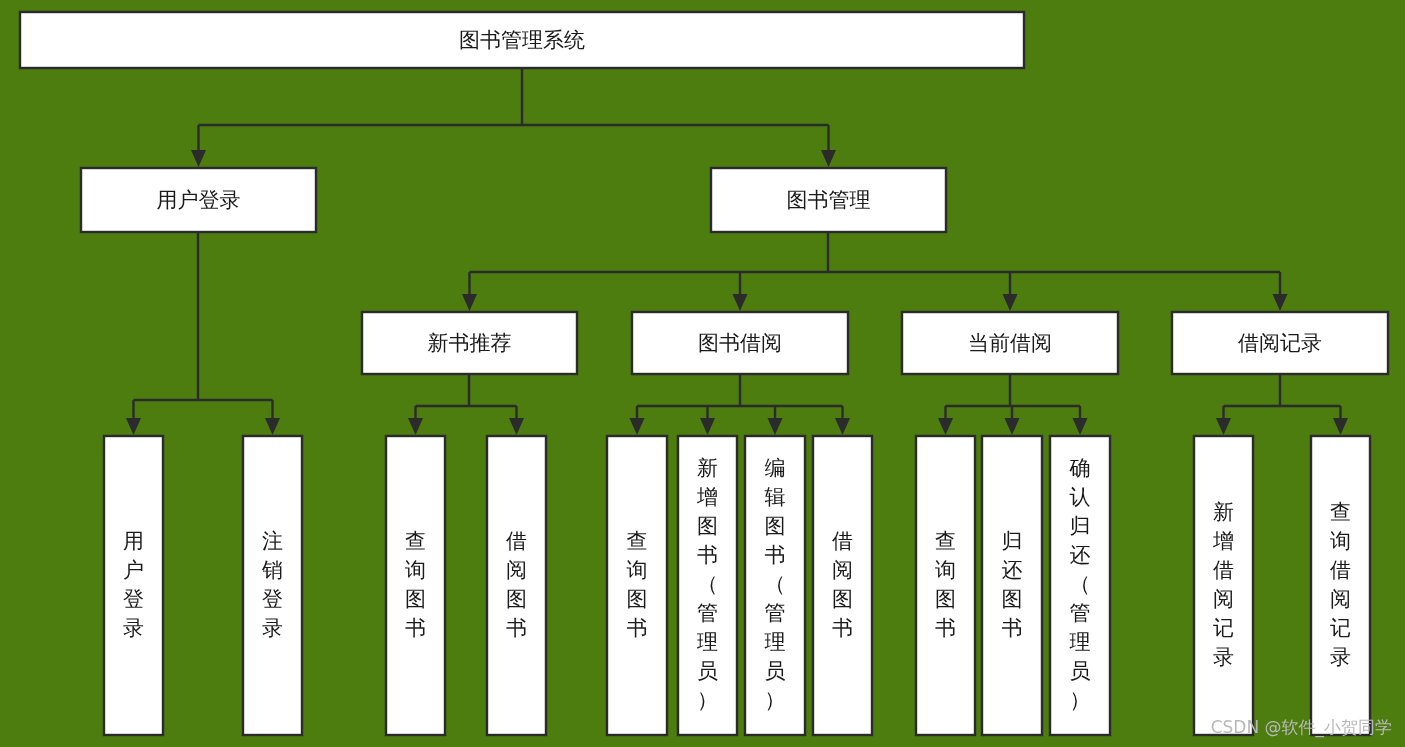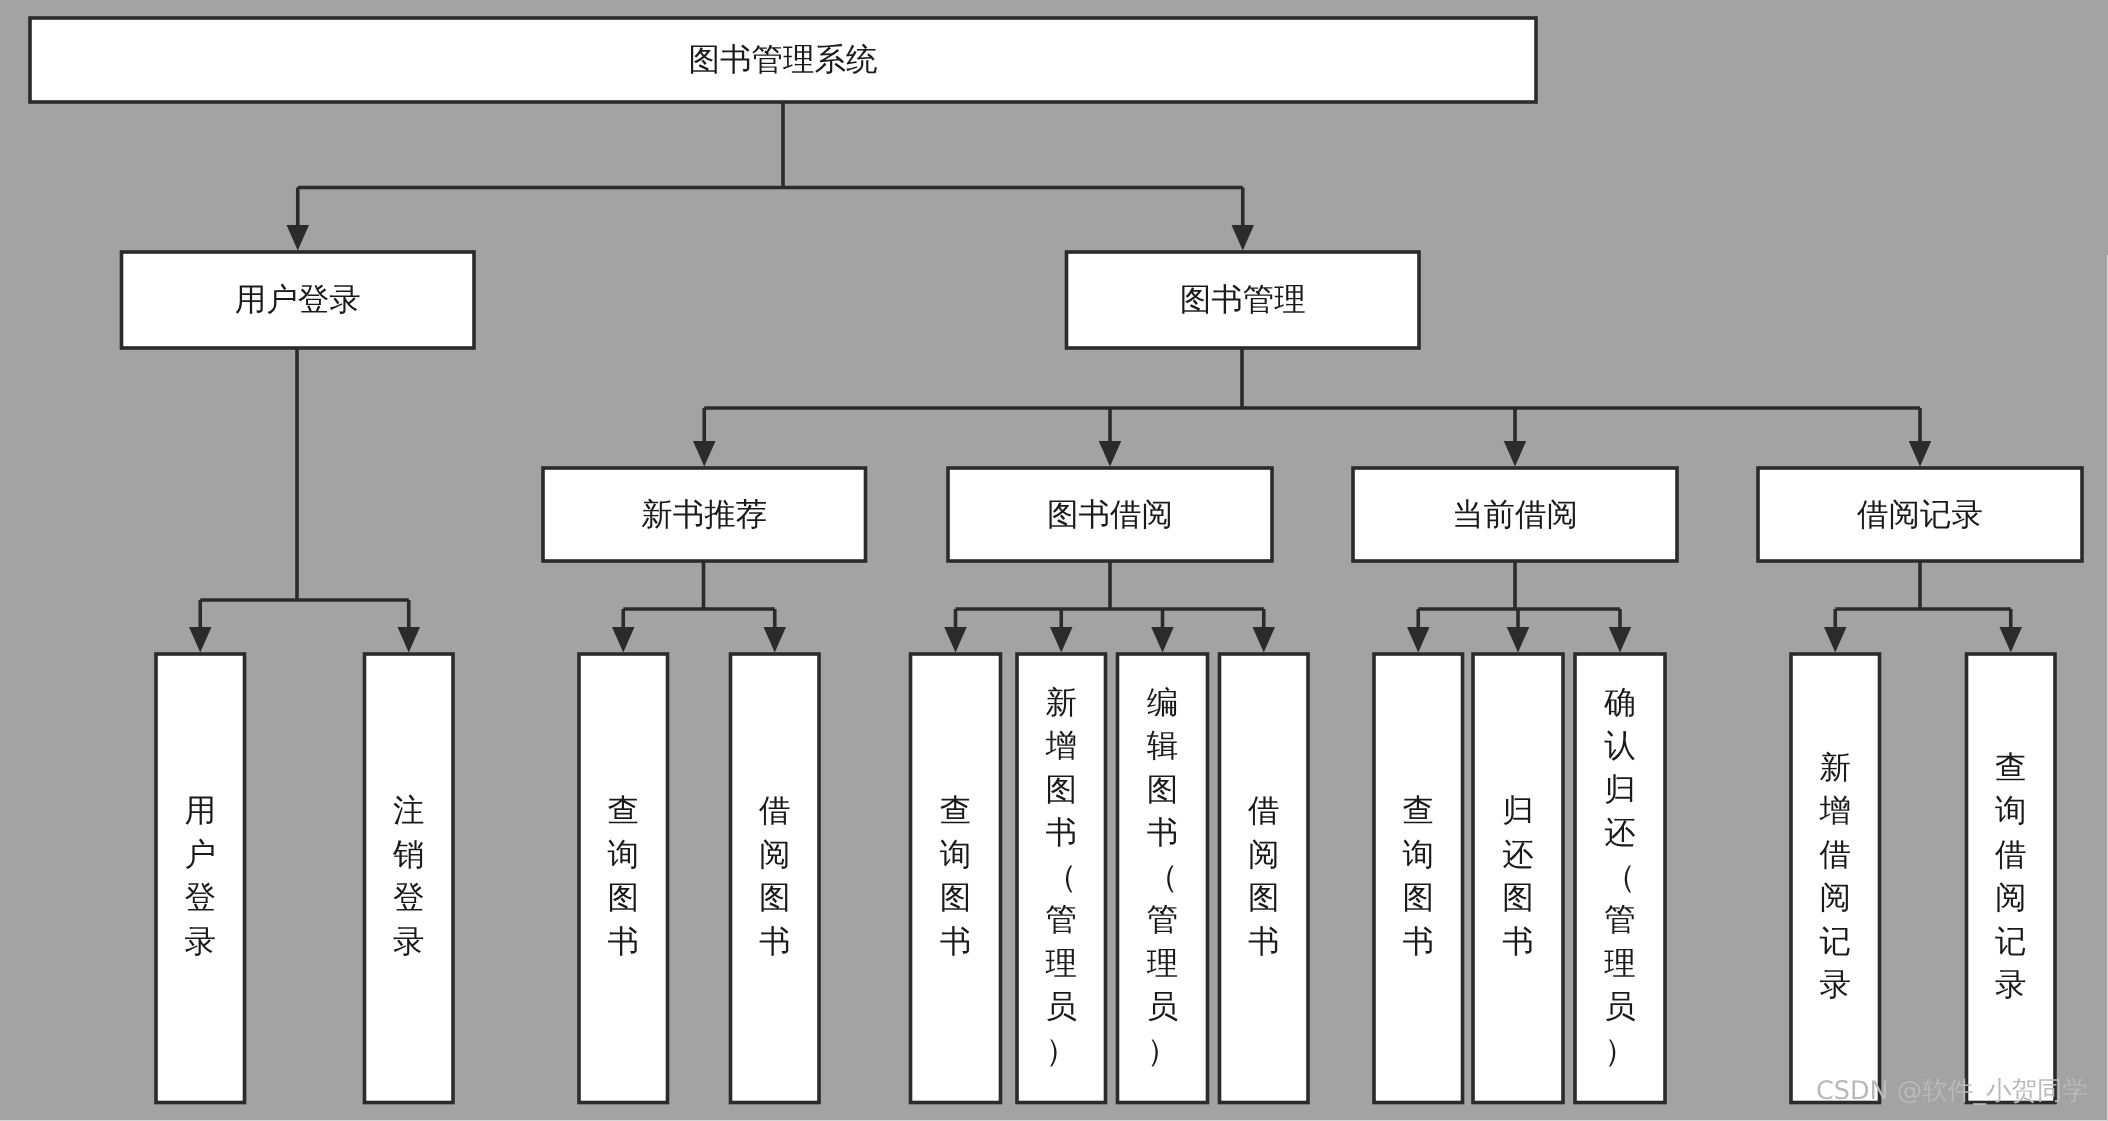--- a/index.html
+++ b/index.html
@@ -11,21 +11,21 @@
   body {
     width: 1405px;
     height: 747px;
     overflow: hidden;
     font-family: "DejaVu Sans", "Liberation Sans", sans-serif;
   }
   #diagram-root {
     position: relative;
     width: 1405px;
     height: 747px;
-    background: #a3a3a3;
+    background: #4d7c0f;
   }
   svg.diagram-canvas {
     position: absolute;
     top: 0;
     left: 0;
     width: 1405px;
     height: 747px;
     display: block;
   }
   .node-box {

